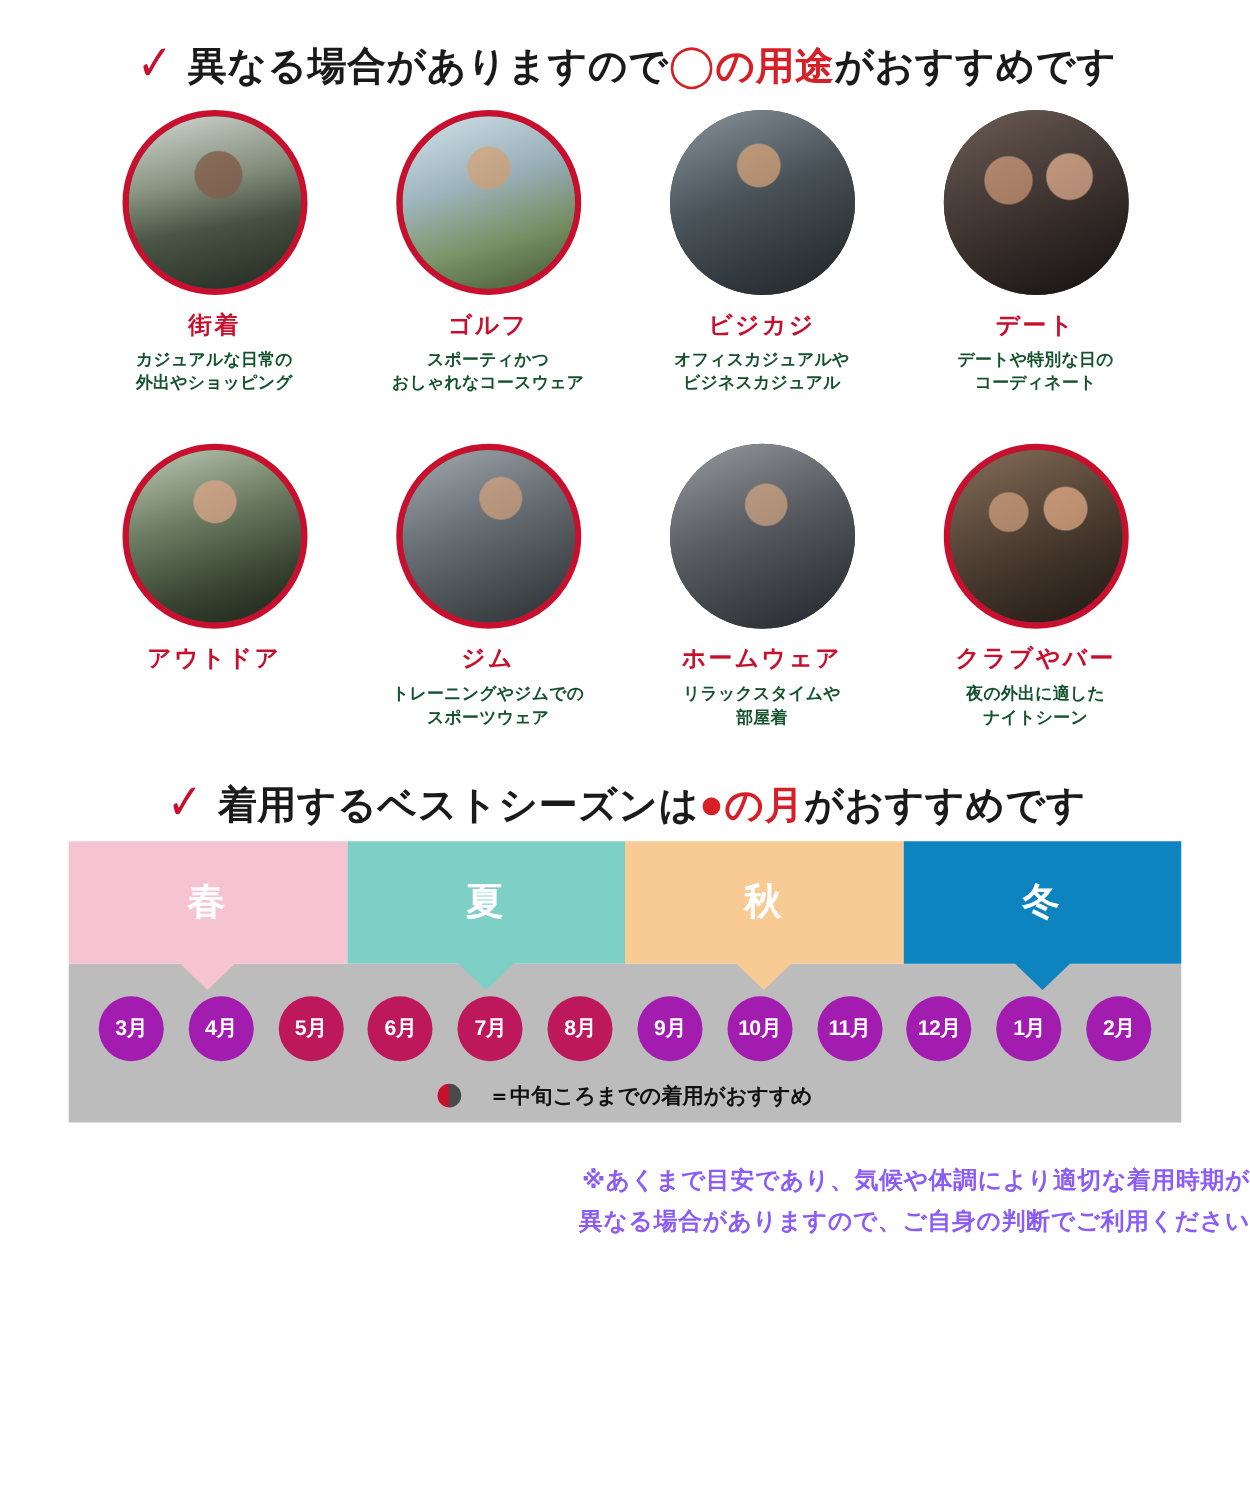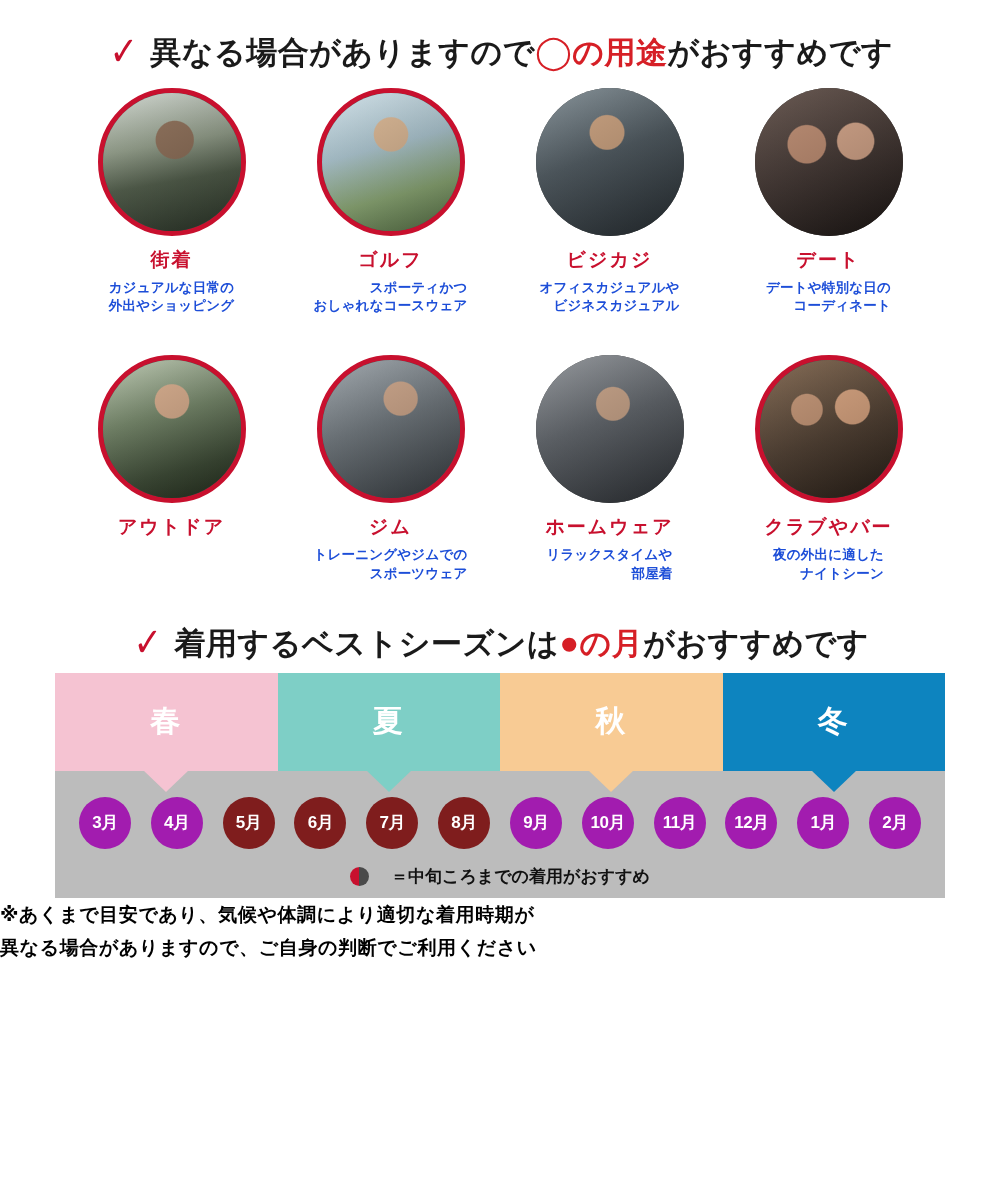--- a/index.html
+++ b/index.html
@@ -122,22 +122,22 @@
     font-size: 19px;
     font-weight: bold;
     color: #c8102e;
     letter-spacing: 2px;
   }
   .scene-desc {
     margin-top: 6px;
     font-size: 13.5px;
     font-weight: bold;
     line-height: 1.35;
-    text-align: right;
-    color: #1d4ed8;
+    text-align: center;
+    color: #14532d;
     letter-spacing: 0.2px;
   }
 
   
   .headline.second {
     padding-top: 52px;
   }
 
   
   .season-block {
@@ -190,21 +190,21 @@
     border-radius: 50%;
     display: flex;
     align-items: center;
     justify-content: center;
     color: #ffffff;
     font-size: 17px;
     font-weight: bold;
     letter-spacing: -0.5px;
   }
   .month-pill.on { background: #a21caf; }
-  .month-pill.off { background: #7f1d1d; }
+  .month-pill.off { background: #be185d; }
 
   .legend {
     display: flex;
     align-items: center;
     justify-content: center;
     gap: 22px;
     margin-top: 16px;
     font-size: 17px;
     font-weight: bold;
     color: #111111;
@@ -212,22 +212,23 @@
   .legend-swatch {
     width: 19px;
     height: 19px;
     border-radius: 50%;
     background: linear-gradient(90deg, #c8102e 0 50%, #4a4a4a 50% 100%);
     display: inline-block;
   }
 
   
   .footnote {
-    text-align: left;
-    color: #000000;
+    margin-top: 30px;
+    text-align: right;
+    color: #8b5cf6;
     font-size: 19px;
     font-weight: bold;
     line-height: 1.75;
     letter-spacing: 0.6px;
   }
 </style>
 </head>
 <body>
 
 <div class="page">

